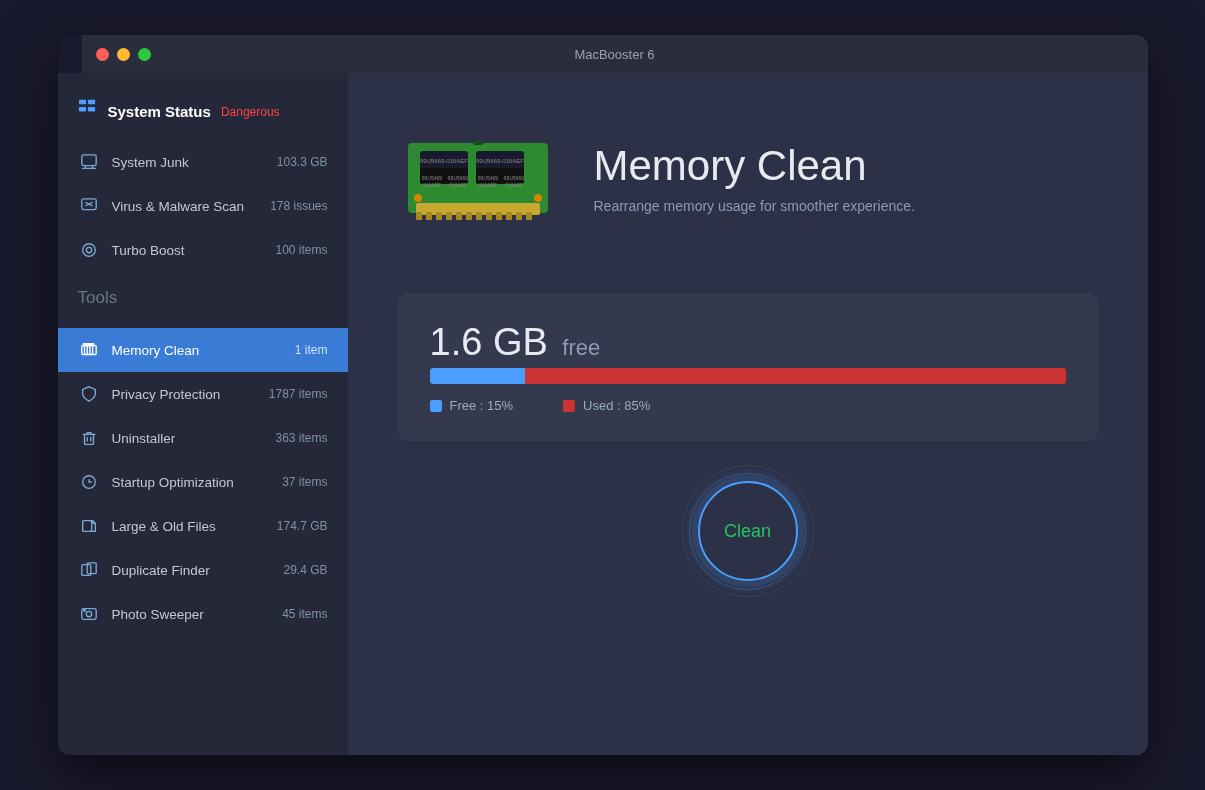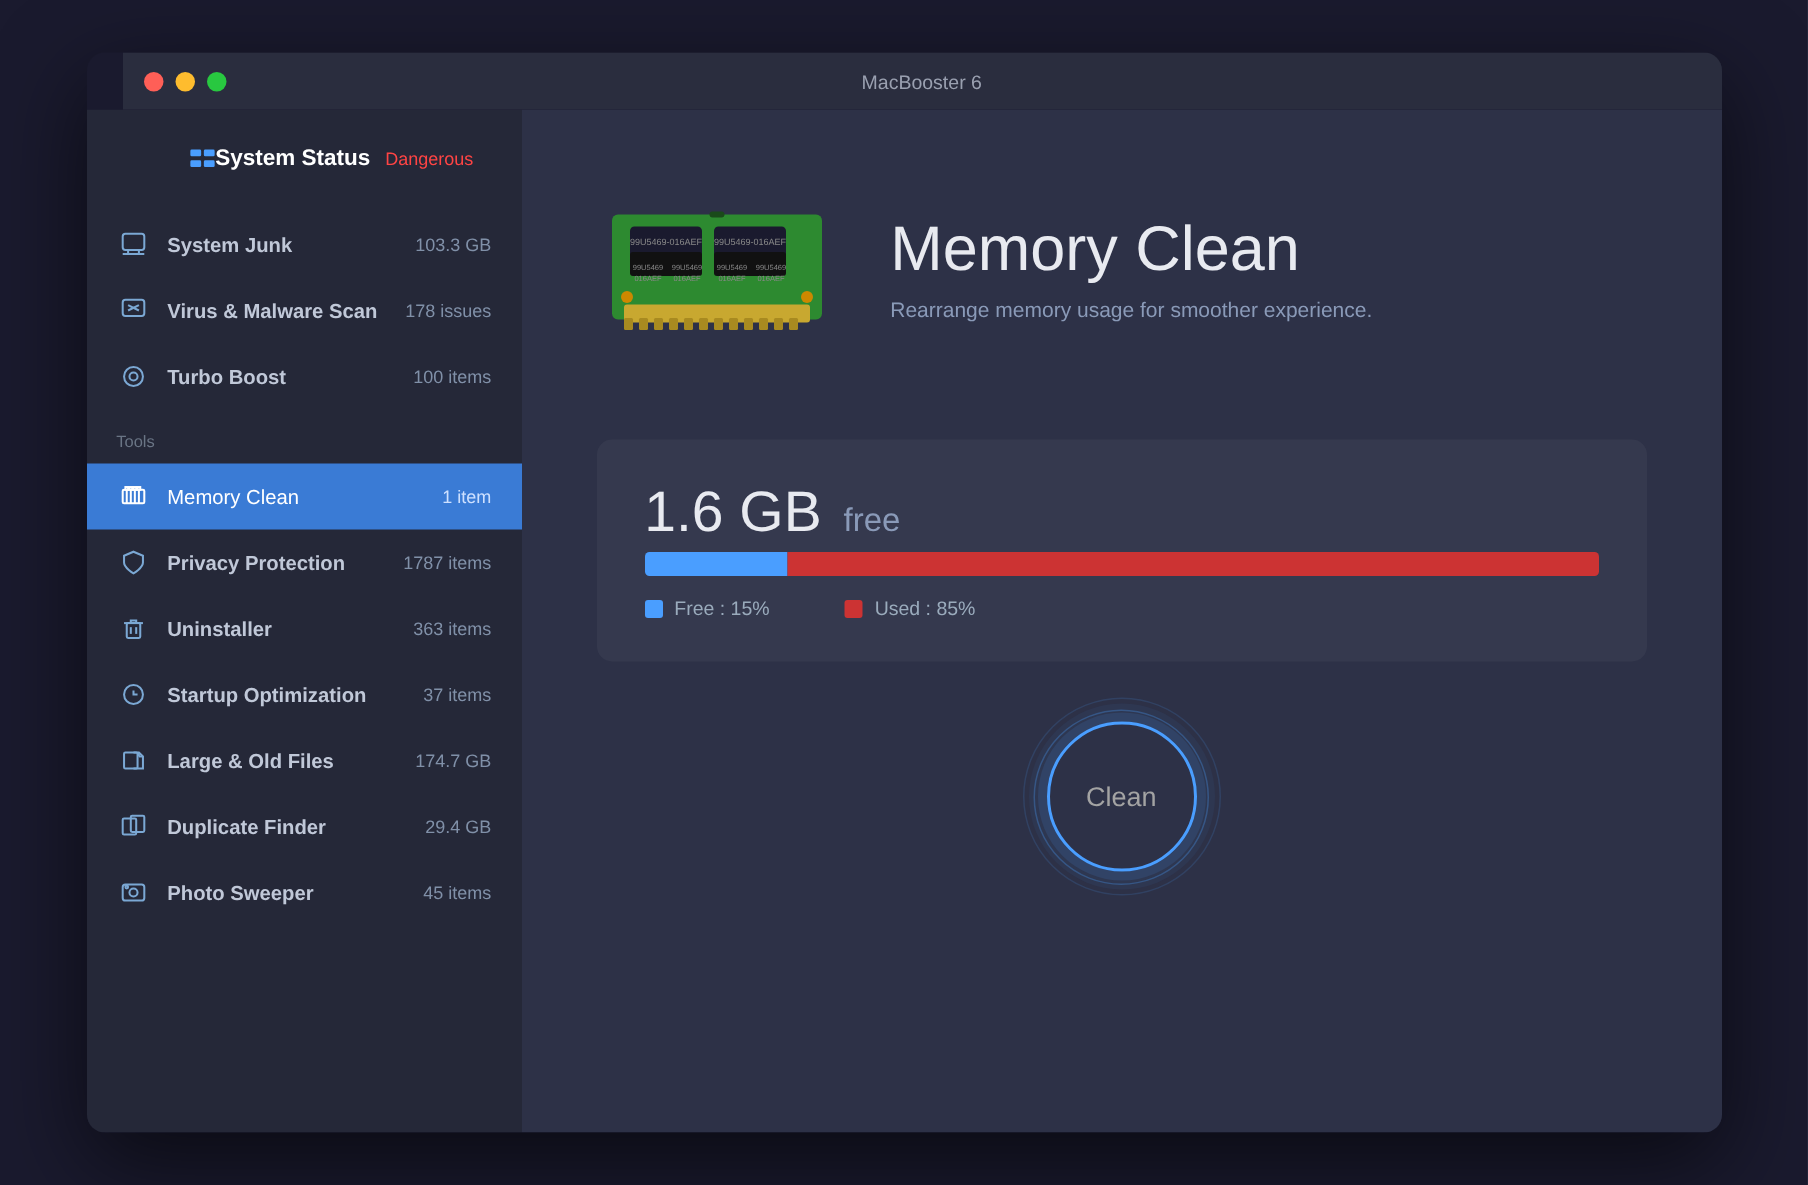--- a/index.html
+++ b/index.html
@@ -73,22 +73,22 @@
       flex-shrink: 0;
       display: flex;
       flex-direction: column;
       overflow-y: auto;
       padding-bottom: 20px;
     }
 
     .sidebar-header {
       padding: 24px 20px 20px;
       display: flex;
-      align-items: flex-start;
-      margin-left: 48px;
+      align-items: flex-end;
+      gap: 12px;
     }
 
     .sidebar-header-icon {
       color: #4a9eff;
       font-size: 20px;
     }
 
     .sidebar-header-text {
       display: flex;
       flex-direction: row;
@@ -137,42 +137,41 @@
     }
 
     .sidebar-item.active .sidebar-item-icon {
       color: #ffffff;
     }
 
     .sidebar-item-label {
       color: #c0c8d8;
       font-size: 13.5px;
       flex: 1;
-      font-weight: bold;
     }
 
     .sidebar-item.active .sidebar-item-label {
       color: #ffffff;
       font-weight: 500;
     }
 
     .sidebar-item-value {
       color: #8090a8;
       font-size: 12px;
     }
 
     .sidebar-item.active .sidebar-item-value {
       color: #cde0ff;
       margin-left: 20px;
     }
 
     .tools-label {
       color: #6a7585;
-      font-size: 11px;
-      padding: 16px 20px 8px;
+      font-size: 17px;
+      padding: 16px 20px 20px;
       text-transform: none;
       letter-spacing: 0;
     }
 
     
     .content {
       flex: 1;
       background: #2d3147;
       display: flex;
       flex-direction: column;
@@ -283,21 +282,21 @@
       align-items: center;
       justify-content: center;
     }
 
     .clean-button {
       width: 100px;
       height: 100px;
       border-radius: 50%;
       border: 2px solid #4a9eff;
       background: transparent;
-      color: #a3a3a3;
+      color: #22c55e;
       font-size: 18px;
       cursor: pointer;
       display: flex;
       align-items: center;
       justify-content: center;
       box-shadow: 0 0 0 6px rgba(74, 158, 255, 0.12), 0 0 0 12px rgba(74, 158, 255, 0.06);
       transition: all 0.2s;
       position: relative;
     }
 

